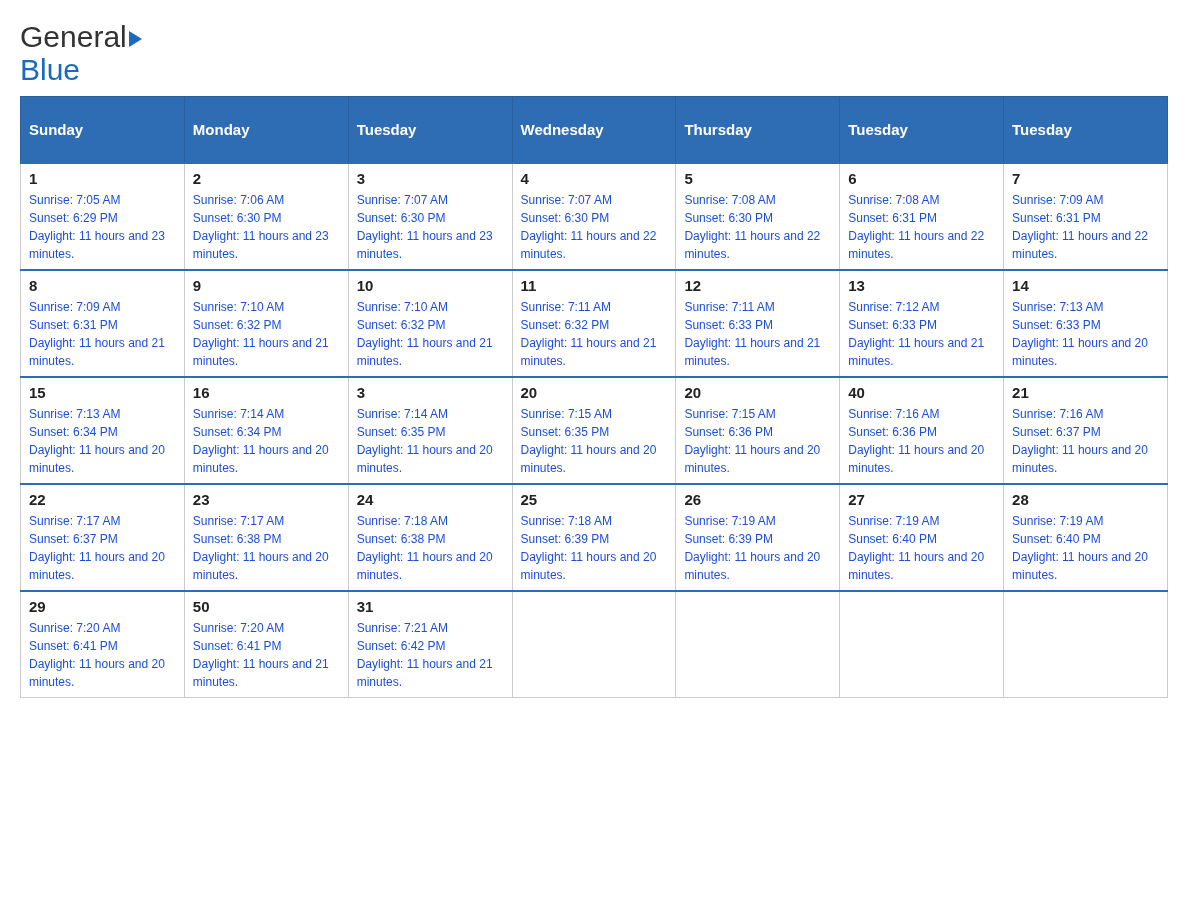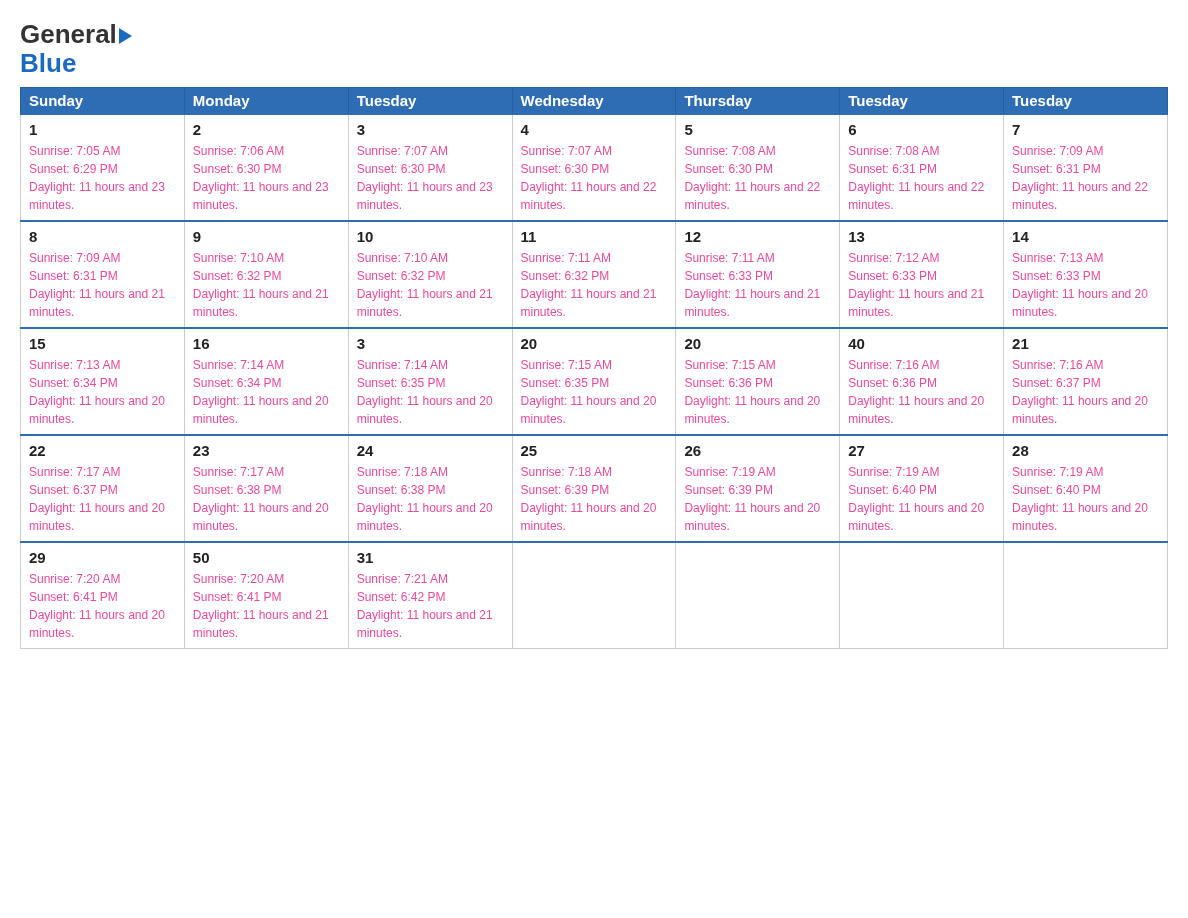--- a/index.html
+++ b/index.html
@@ -15,22 +15,22 @@
       justify-content: space-between;
       align-items: flex-start;
       margin-bottom: 10px;
     }
     .logo {
       display: flex;
       align-items: center;
       gap: 0;
     }
     .logo-text {
-      font-size: 26px;
-      font-weight: bold;
+      font-size: 30px;
+      font-weight: normal;
       color: #333;
     }
     .title-block {
       text-align: right;
     }
     .month-title {
       font-size: 48px;
       font-weight: bold;
       color: #111;
     }
@@ -42,21 +42,21 @@
     .calendar {
       width: 100%;
       border-collapse: collapse;
       margin-top: 8px;
     }
     .calendar th {
       background-color: #2e6db4;
       color: #fff;
       font-size: 15px;
       font-weight: bold;
-      padding: 4px 8px;
+      padding: 24px 8px;
       text-align: left;
       border: 1px solid #2a5f9e;
     }
     .calendar td {
       vertical-align: top;
       border: 1px solid #ccc;
       padding: 6px 8px;
       font-size: 12.5px;
       color: #222;
       width: 14.28%;
@@ -64,21 +64,21 @@
     }
     .day-num {
       font-size: 15px;
       font-weight: bold;
       margin-bottom: 4px;
       display: block;
     }
     .day-info {
       font-size: 12px;
       line-height: 1.5;
-      color: #ec4899;
+      color: #1d4ed8;
     }
     .calendar tr {
       border-bottom: 2px solid #2e6db4;
     }
     .calendar tbody tr:last-child {
       border-bottom: none;
     }
   </style>
 </head>
 <body>

